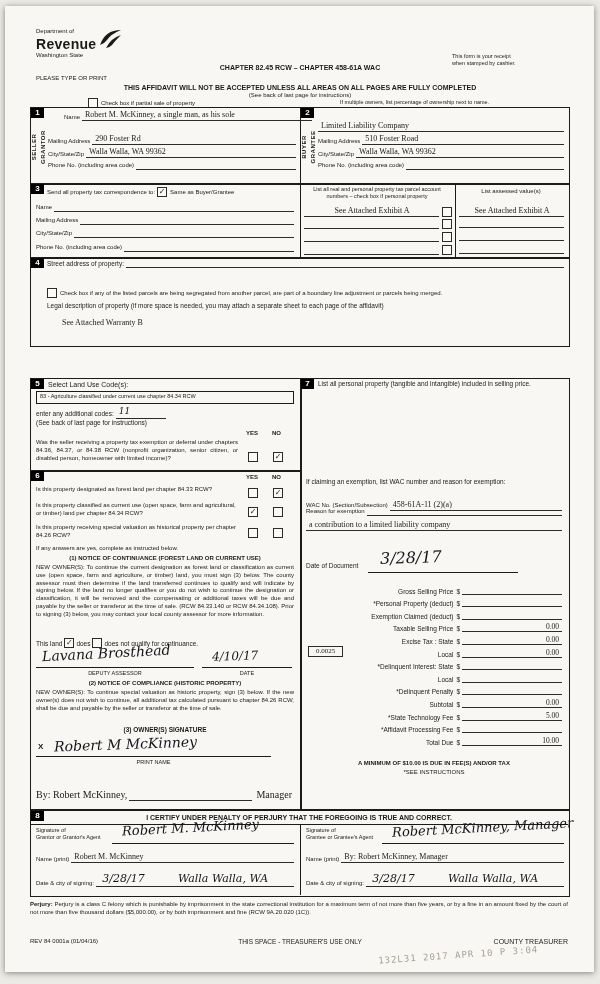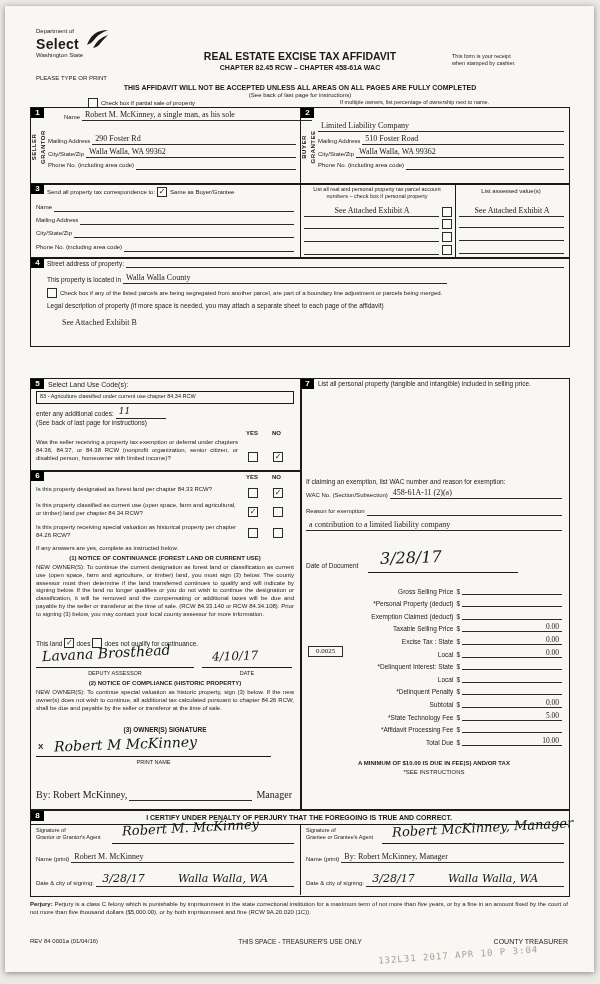--- a/index.html
+++ b/index.html
@@ -36,30 +36,29 @@
 </head>
 <body>
 
 <div id="page">
   <div id="paper"></div>
 
   <div class="a" style="left:36px;top:28px;">
     <div style="display:flex;align-items:flex-start;">
       <div>
         <div class="f6">Department of</div>
-        <div style="font-size:14px;font-weight:bold;letter-spacing:.3px;">Select</div>
+        <div style="font-size:14px;font-weight:bold;letter-spacing:.3px;">Revenue</div>
         <div class="f6">Washington State</div>
       </div>
       <svg width="24" height="22" viewBox="0 0 24 22" style="margin-left:2px;">
         <path d="M2 17 Q7 2 23 2 Q13 6 9 12 Q6 16 2 17 Z" fill="#1c1b18"></path>
         <path d="M8 20 Q13 10 23 7 Q17 13 14 17 Q11 20 8 20 Z" fill="#1c1b18"></path>
       </svg>
     </div>
   </div>
-  <div class="a ctr b" style="left:140px;top:50px;width:320px;font-size:10.5px;">REAL ESTATE EXCISE TAX AFFIDAVIT</div>
   <div class="a ctr b f7" style="left:140px;top:63px;width:320px;">CHAPTER 82.45 RCW – CHAPTER 458-61A WAC</div>
   <div class="a f55" style="left:452px;top:53px;width:112px;">
     <div>This form is your receipt</div>
     <div>when stamped by cashier.</div>
   </div>
   <div class="a f6" style="left:36px;top:75px;">PLEASE TYPE OR PRINT</div>
   <div class="a ctr b f7" style="left:0;top:83px;width:600px;">THIS AFFIDAVIT WILL NOT BE ACCEPTED UNLESS ALL AREAS ON ALL PAGES ARE FULLY COMPLETED</div>
   <div class="a ctr f6" style="left:0;top:91.5px;width:600px;">(See back of last page for instructions)</div>
 
   <div class="row f6" style="left:88px;top:98px;">
@@ -172,30 +171,26 @@
   <div class="row f6" style="left:459px;top:245px;width:105px;">
       <span class="fill"></span>
     </div>
 
   <div class="box" style="left:30px;top:257px;width:538px;height:88px;"></div>
   <div class="nb" style="left:31px;top:258px;">4</div>
   <div class="row f65" style="left:47px;top:259px;width:517px;">
     <span class="lab">Street address of property:</span>
     <span class="fill"></span>
   </div>
-  <div class="row f65" style="left:47px;top:273px;width:400px;">
-    <span class="lab">This property is located in</span>
-    <span class="fill tv">Walla Walla County</span>
-  </div>
   <div class="row f6" style="left:47px;top:288px;width:517px;">
     <span class="cb"></span>
     <span style="padding-left:3px;">Check box if any of the listed parcels are being segregated from another parcel, are part of a boundary line adjustment or parcels being merged.</span>
   </div>
   <div class="a f65" style="left:47px;top:302px;width:517px;">Legal description of property (if more space is needed, you may attach a separate sheet to each page of the affidavit)</div>
-  <div class="a tv" style="left:62px;top:318px;">See Attached Exhibit B</div>
+  <div class="a tv" style="left:62px;top:318px;">See Attached Warranty B</div>
 
   <div class="box" style="left:30px;top:378px;width:270px;height:92px;"></div>
   <div class="nb" style="left:31px;top:379px;">5</div>
   <div class="a f7" style="left:48px;top:380px;">Select Land Use Code(s):</div>
   <div class="box" style="left:36px;top:391px;width:256px;height:11px;">
     <div class="f55" style="padding:1px 3px;white-space:nowrap;overflow:hidden;">83 - Agriculture classified under current use chapter 84.34 RCW</div>
   </div>
   <div class="row f65" style="left:36px;top:406px;width:130px;">
     <span class="lab">enter any additional codes:</span>
     <span class="fill hw" style="font-size:9px;">11</span>
@@ -254,21 +249,21 @@
     <span class="lab tv7">By: Robert McKinney,</span>
     <span class="fill"></span>
     <span class="lab tv7" style="padding-left:4px;">Manager</span>
   </div>
 
   <div class="box" style="left:300px;top:378px;width:268px;height:430px;"></div>
   <div class="nb" style="left:301px;top:379px;">7</div>
   <div class="a f65" style="left:318px;top:380px;width:240px;">List all personal property (tangible and intangible) included in selling price.</div>
 
   <div class="a f65" style="left:306px;top:478px;width:256px;">If claiming an exemption, list WAC number and reason for exemption:</div>
-  <div class="row f6" style="left:306px;top:488px;width:256px;">
+  <div class="row f6" style="left:306px;top:500px;width:256px;align-items:center;">
     <span class="lab">WAC No. (Section/Subsection)</span>
     <span class="fill tv">458-61A-11 (2)(a)</span>
   </div>
   <div class="row f6" style="left:306px;top:507px;width:256px;">
     <span class="lab">Reason for exemption</span>
     <span class="fill"></span>
   </div>
   <div class="row f6" style="left:306px;top:520px;width:256px;">
     <span class="fill tv">a contribution to a limited liability company</span>
   </div>

